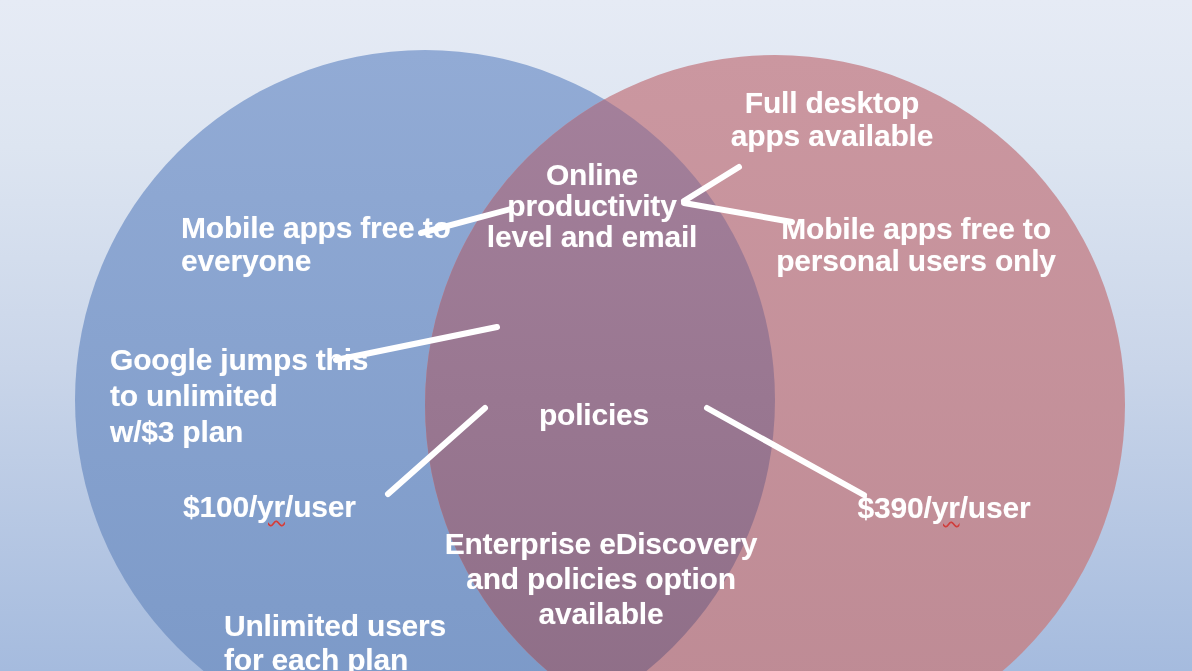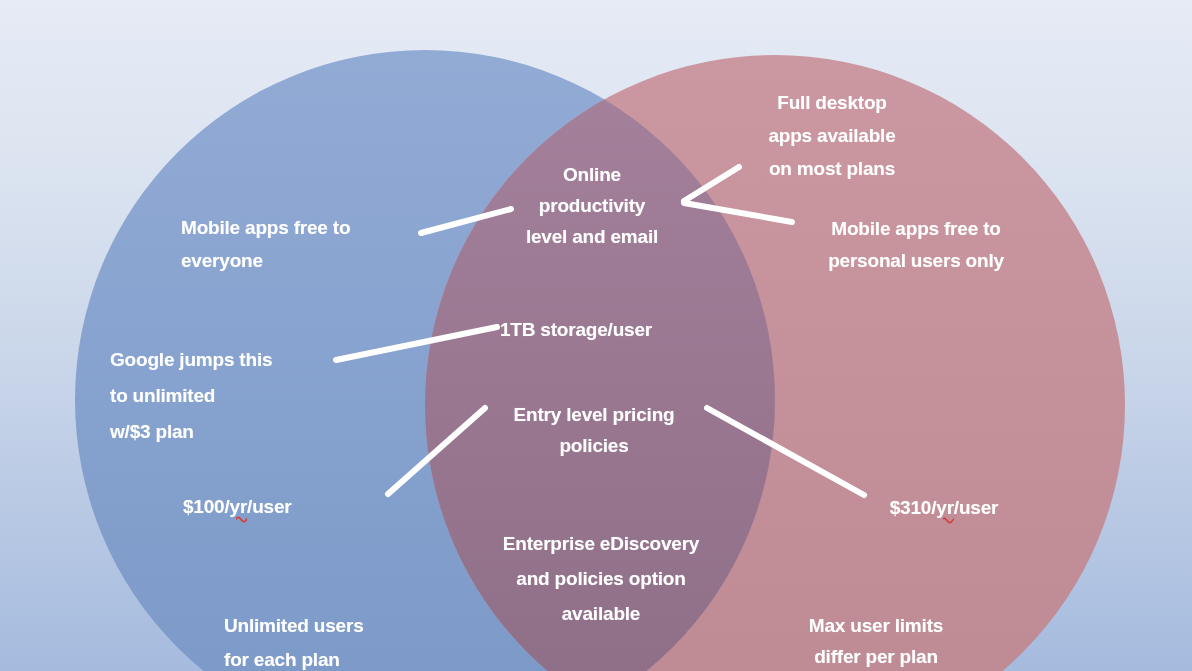--- a/index.html
+++ b/index.html
@@ -9,21 +9,21 @@
     width: 1192px;
     height: 671px;
     overflow: hidden;
     background: linear-gradient(180deg, #e6ebf5 0%, #dde5f1 22%, #c9d5e9 55%, #a5bbde 100%);
   }
   #venn-svg { position: absolute; left: 0; top: 0; }
   .lbl {
     position: absolute;
     color: #ffffff;
     font-weight: 700;
-    font-size: 19px;
+    font-size: 30px;
     letter-spacing: -0.2px;
     line-height: 32px;
     white-space: nowrap;
     text-shadow: 0 0 1px rgba(255,255,255,0.35);
   }
   .lbl.center { transform: translateX(-50%); text-align: center; }
   .sq {
     text-decoration-line: underline;
     text-decoration-style: wavy;
     text-decoration-color: #cd3f3f;
@@ -78,64 +78,55 @@
 
   <div class="lbl center" style="left:592px; top:159px; line-height:31px">
     <div>Online</div>
     <div>productivity</div>
     <div>level and email</div>
   </div>
 
   <div class="lbl center" style="left:832px; top:86px; line-height:33px">
     <div>Full desktop</div>
     <div>apps available</div>
-    <div>on most plans</div>
   </div>
 
   <div class="lbl center" style="left:916px; top:213px; line-height:32px">
     <div>Mobile apps free to</div>
     <div>personal users only</div>
   </div>
 
-  <div class="lbl" style="left:500px; top:314px">
-    <div>1TB storage/user</div>
-  </div>
 
   <div class="lbl" style="left:110px; top:342px; line-height:36px">
     <div>Google jumps this</div>
     <div>to unlimited</div>
     <div>w/$3 plan</div>
   </div>
 
   <div class="lbl center" style="left:594px; top:399px; line-height:31px">
-    <div>Entry level pricing</div>
     <div>policies</div>
   </div>
 
   <div class="lbl" style="left:183px; top:491px; line-height:31px">
     <div>
       <span>$100/</span><span class="sq">yr</span><span>/user</span>
     </div>
   </div>
 
   <div class="lbl center" style="left:601px; top:526px; line-height:35px">
     <div>Enterprise eDiscovery</div>
     <div>and policies option</div>
     <div>available</div>
   </div>
 
   <div class="lbl center" style="left:944px; top:492px; line-height:31px">
     <div>
-      <span>$310/</span><span class="sq">yr</span><span>/user</span>
+      <span>$390/</span><span class="sq">yr</span><span>/user</span>
     </div>
   </div>
 
   <div class="lbl" style="left:224px; top:609px; line-height:34px">
     <div>Unlimited users</div>
     <div>for each plan</div>
   </div>
 
-  <div class="lbl center" style="left:876px; top:610px; line-height:31px">
-    <div>Max user limits</div>
-    <div>differ per plan</div>
-  </div>
 
 </div>
 
 </body></html>

